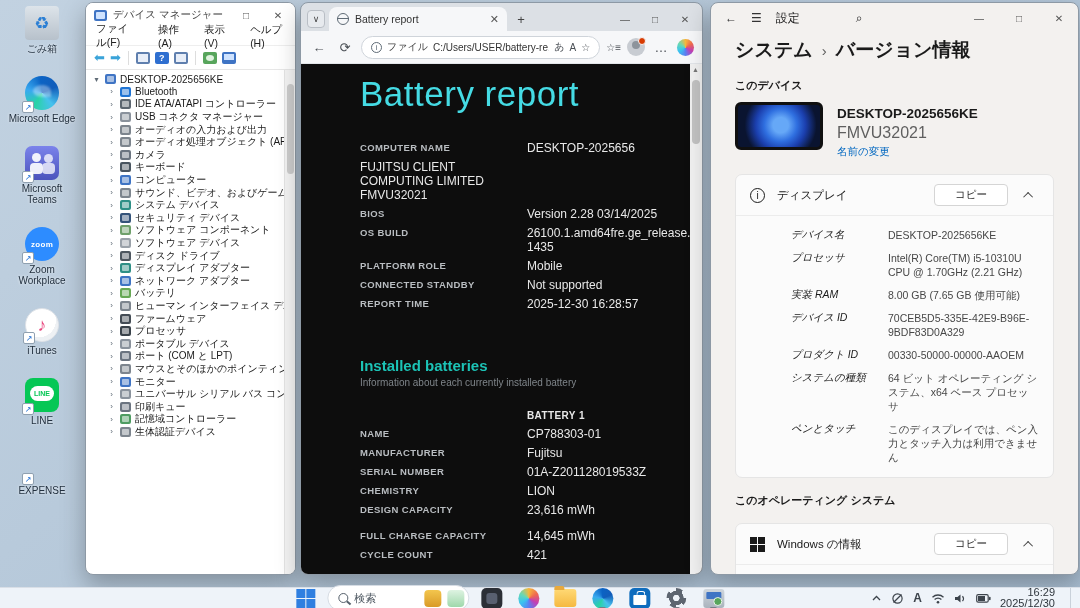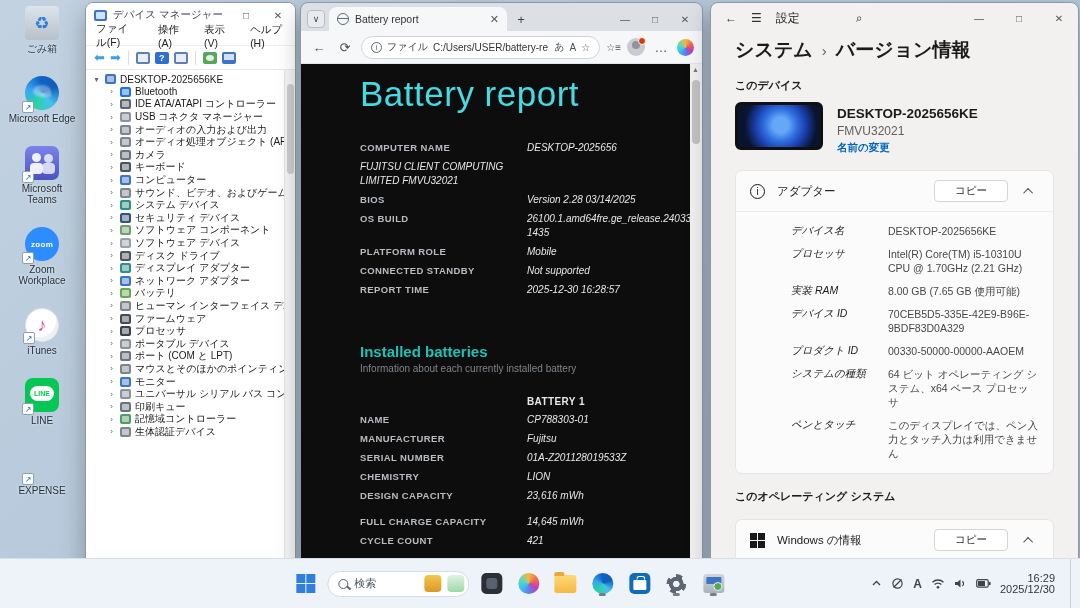--- a/index.html
+++ b/index.html
@@ -112,21 +112,21 @@
     border-radius:50%; background:#d83b01; border:1px solid #f6f7f9; }
   .copilot { width:17px; height:17px; border-radius:50%; flex:none;
     background:conic-gradient(#f6b73c,#ef6950,#c33fb5,#5b7ff2,#39c3f0,#68d8b4,#f6b73c); }
   .edge-content { flex:1; background:#0d0d0d; position:relative; overflow:hidden;
     padding:8px 24px 0 59px; }
   .rep-title { font-size:35px; font-weight:400; letter-spacing:.5px; color:#45dbe4; margin-top:2px; }
   .rep-fields { margin-top:27px; }
   .frow { display:flex; margin-bottom:5px; }
   .flabel { width:167px; flex:none; font-size:9.5px; font-weight:bold; letter-spacing:.4px;
     color:#b9bdc1; padding-top:1px; }
-  .fval { font-size:10px; color:#e8e8e8; max-width:168px; line-height:14px;font-style:italic; }
+  .fval { font-size:12px; color:#e8e8e8; max-width:168px; line-height:14px; }
   .rep-h2 { margin-top:46px; font-size:15px; font-weight:bold; color:#1cc3b6; }
   .rep-sub { font-size:10px; color:#7f858a; margin-top:3px; }
   .bat-head { display:flex; margin-top:22px; margin-bottom:6px; }
   .bat-head .spacer { width:167px; flex:none; }
   .bat-col { font-size:10px; font-weight:bold; color:#e8e8e8; letter-spacing:.4px; }
   .gap-top { margin-top:12px; }
   .edge-scroll { position:absolute; right:0; top:0; bottom:0; width:12px; background:#f0f0f0; }
   .edge-scroll::before { content:"▲"; position:absolute; top:2px; left:2px; font-size:7px; color:#777; }
   .edge-scroll::after { content:""; position:absolute; top:16px; left:2px; width:8px; height:64px;
     background:#c2c2c2; border-radius:4px; }
@@ -140,22 +140,22 @@
   .set-spacer { flex:1; }
   .set-body { padding:4px 24px 0 24px; }
   .crumbs { display:flex; align-items:center; gap:9px; font-size:19px; font-weight:bold; color:#1a1a1a; }
   .crumb-sep { font-size:15px; color:#5f5f5f; font-weight:normal; }
   .sec-label { margin-top:15px; font-size:11px; font-weight:bold; color:#1a1a1a; }
   .hero { display:flex; gap:14px; margin-top:9px; align-items:flex-start; }
   .hero-img { width:88px; height:48px; border-radius:6px; border:3px solid #101010; flex:none;
     background:radial-gradient(circle at 52% 48%, #66a8f7 0 16%, #2f6fe0 34%, #1b3fae 52%, #0a1430 75%);
   }
   .hero-name { font-size:13.5px; font-weight:bold; color:#1a1a1a; margin-top:4px; }
-  .hero-model { font-size:12px; color:#5f5f5f; margin-top:3px; }
-  .hero-link { font-size:10.5px; color:#0067c0; margin-top:3px; cursor:pointer;font-weight:bold; }
+  .hero-model { font-size:16px; color:#5f5f5f; margin-top:3px; }
+  .hero-link { font-size:10.5px; color:#0067c0; margin-top:3px; cursor:pointer; }
   .card { background:#fbfbfb; border:1px solid #e5e5e5; border-radius:7px; margin-top:15px;
     overflow:hidden; }
   .card-head { display:flex; align-items:center; gap:12px; padding:9px 14px; }
   .ci-info { width:15px; height:15px; border:1.3px solid #1a1a1a; border-radius:50%; font-size:10px;
     display:flex; align-items:center; justify-content:center; color:#1a1a1a; flex:none; }
   .ci-win { width:15px; height:15px; flex:none;
     background:conic-gradient(#1a1a1a 0 100%);
     -webkit-mask:linear-gradient(#000,#000); }
   .ci-win { background:
       linear-gradient(#1a1a1a,#1a1a1a) 0 0/7px 7px no-repeat,
@@ -166,21 +166,21 @@
   .copy-btn { font-size:10.5px; color:#1a1a1a; background:#fff; border:1px solid #d5d5d5;
     border-radius:4px; padding:3px 20px; cursor:pointer; }
   .chev-up { width:7px; height:7px; border-left:1.4px solid #444; border-top:1.4px solid #444;
     transform:rotate(45deg) translateY(2px); margin:0 6px; }
   .card-rows { border-top:1px solid #ececec; padding:7px 14px 9px 55px; }
   .srow { display:flex; padding:4.5px 0; }
   .slabel { width:97px; flex:none; font-size:10.5px; color:#1a1a1a;font-style:italic; }
   .sval { flex:1; font-size:10.5px; color:#474747; line-height:14px; }
 
   
-  #taskbar { position:absolute; left:0; right:0; bottom:0; height:50px; background:#eef3f9;
+  #taskbar { position:absolute; left:0; right:0; bottom:0; height:21px; background:#eef3f9;
     border-top:1px solid #d9dfe7; display:flex; align-items:center; }
   .tb-center { position:absolute; left:50%; transform:translateX(-57%); display:flex;
     align-items:center; gap:7px; height:100%; }
   .tb-btn { width:30px; height:26px; border-radius:5px; display:flex; align-items:center;
     justify-content:center; position:relative; }
   .run-dot { position:absolute; bottom:1px; left:50%; transform:translateX(-50%); width:7px;
     height:3px; border-radius:2px; background:#767d86; }
   .start-ico { width:19px; height:19px;
     background:
       linear-gradient(#2f7fe0,#2f7fe0) 0 0/9px 9px no-repeat,
@@ -573,21 +573,21 @@
       <div class="hero-img"></div>
       <div>
         <div class="hero-name">DESKTOP-2025656KE</div>
         <div class="hero-model">FMVU32021</div>
         <div class="hero-link">名前の変更</div>
       </div>
     </div>
     <div class="card">
       <div class="card-head">
         <span class="ci-info">i</span>
-        <span class="card-title">アダプター</span>
+        <span class="card-title">ディスプレイ</span>
         <button class="copy-btn">コピー</button>
         <span class="chev-up"></span>
       </div>
       <div class="card-rows" id="device-rows">
           <div class="srow">
             <span class="slabel">デバイス名</span>
             <span class="sval">DESKTOP-2025656KE</span>
           </div>
           <div class="srow">
             <span class="slabel">プロセッサ</span>

